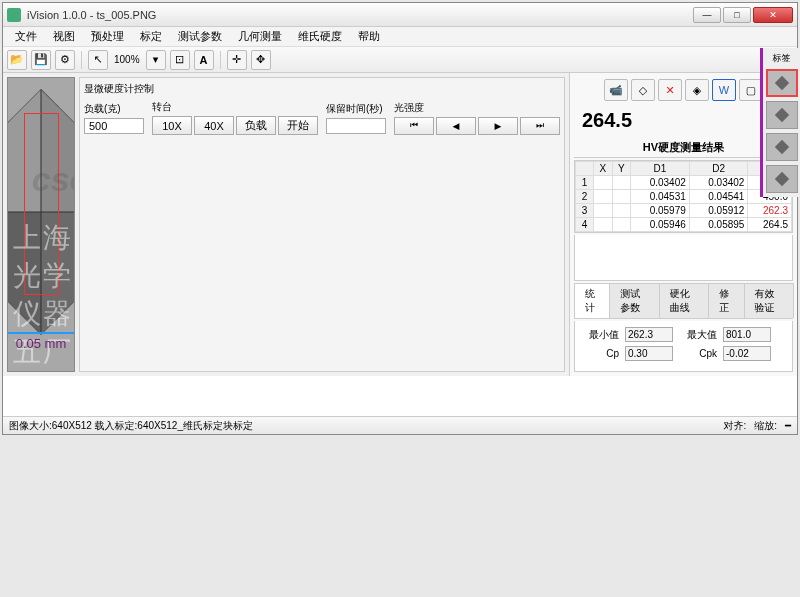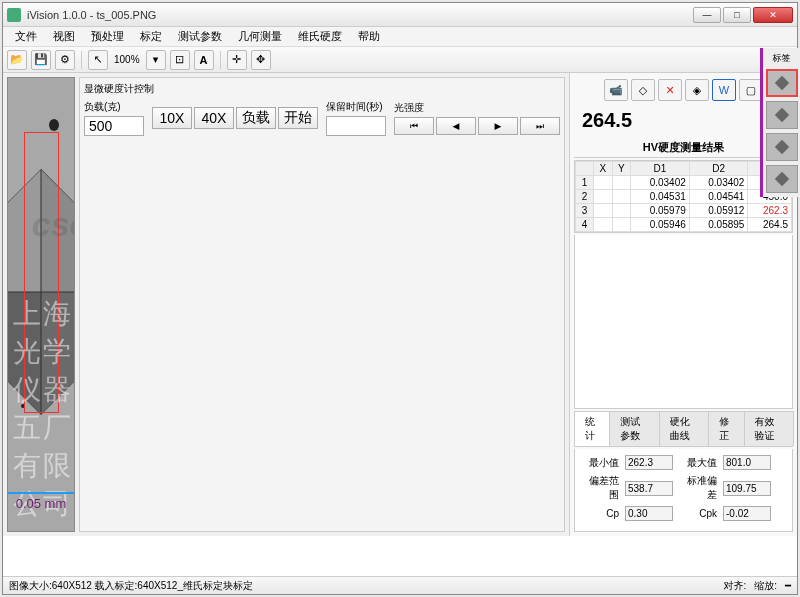--- a/index.html
+++ b/index.html
@@ -1,17 +1,17 @@
 <!DOCTYPE html>
 <html><head>
 <meta charset="utf-8">
 <style>
 * { box-sizing: border-box; margin: 0; padding: 0; font-family: "Microsoft YaHei", SimSun, sans-serif; }
 body { background: #e8e8e8; width: 800px; height: 597px; overflow: hidden; font-size: 11px; }
-.window { background: #fff; border: 1px solid #888; width: 796px; height: 593px; margin: 2px; display: flex; flex-direction: column; }
+.window { background: #fff; border: 1px solid #888; width: 796px; height: 433px; margin: 2px; display: flex; flex-direction: column; }
 .titlebar { background: linear-gradient(#fdfdfd, #e6e6e6); height: 24px; display: flex; align-items: center; padding: 0 4px; border-bottom: 1px solid #ccc; }
 .titlebar .icon { width: 14px; height: 14px; background: #4a7; border-radius: 2px; margin-right: 6px; }
 .titlebar .title { flex: 1; font-size: 11px; color: #333; }
 .winbtns { display: flex; gap: 2px; }
 .winbtn { width: 28px; height: 16px; border: 1px solid #aaa; background: linear-gradient(#fff,#ddd); border-radius: 2px; display: flex; align-items: center; justify-content: center; font-size: 9px; cursor: pointer; }
 .winbtn.close { background: linear-gradient(#e77,#c33); color: #fff; border-color: #a22; width: 40px; }
 .menubar { background: #f4f4f4; height: 20px; display: flex; align-items: center; padding: 0 4px; border-bottom: 1px solid #ddd; }
 .menubar span { padding: 2px 8px; font-size: 11px; cursor: pointer; }
 .toolbar { background: linear-gradient(#fafafa,#ececec); height: 26px; display: flex; align-items: center; padding: 2px 4px; gap: 4px; border-bottom: 1px solid #ccc; }
 .tbtn { width: 20px; height: 20px; border: 1px solid #bbb; background: #f5f5f5; display: flex; align-items: center; justify-content: center; font-size: 11px; cursor: pointer; border-radius: 2px; }
@@ -26,21 +26,21 @@
 .speck { position: absolute; background: #222; border-radius: 50%; }
 .scalebar { position: absolute; bottom: 20px; left: 50%; transform: translateX(-50%); text-align: center; }
 .scalebar .line { width: 160px; height: 8px; border-left: 2px solid #29f; border-right: 2px solid #29f; border-bottom: 2px solid #29f; }
 .scalebar .lbl { color: #701a75; font-size: 13px; margin-top: 2px; }
 .watermark { position: absolute; left: 4px; right: 0; top: 48%; text-align: center; font-size: 28px; color: rgba(255,255,255,0.5); font-weight: 400; pointer-events: none; letter-spacing: 2px; }
 .wm2 { position: absolute; left: 36%; top: 28%; font-size: 34px; color: rgba(80,80,80,0.25); font-style: italic; font-weight: bold; }
 .ctrlpanel { background: #f4f4f4; border: 1px solid #ccc; padding: 4px; }
 .ctrlpanel .hdr { font-size: 10px; margin-bottom: 4px; }
 .ctrlrow { display: flex; gap: 8px; align-items: center; }
 .ctrlgrp { display: flex; flex-direction: column; gap: 2px; font-size: 10px; }
-.ctrlgrp input, .ctrlgrp button { font-size: 14px; padding: 1px 4px; border: 1px solid #aaa; background: #fff; }
+.ctrlgrp input, .ctrlgrp button { font-size: 11px; padding: 1px 4px; border: 1px solid #aaa; background: #fff; }
 .ctrlgrp button { background: linear-gradient(#fff,#e8e8e8); cursor: pointer; min-width: 40px; }
 .navbtns { display: flex; gap: 2px; margin-left: auto; }
 .navbtns button { width: 18px; height: 18px; border: 1px solid #aaa; background: linear-gradient(#fff,#e8e8e8); cursor: pointer; font-size: 9px; }
 .rightpane { width: 228px; background: #f8f8f8; border-left: 1px solid #ccc; display: flex; flex-direction: column; padding: 4px; gap: 2px; }
 .rtb { display: flex; gap: 3px; justify-content: center; padding: 2px; }
 .rtb .tbtn { width: 24px; height: 22px; }
 .bignum { font-size: 20px; font-weight: bold; padding: 4px 8px; }
 .tbltitle { text-align: center; font-size: 11px; font-weight: bold; padding: 2px; border-bottom: 1px solid #ccc; }
 .datagrid { border: 1px solid #ccc; background: #fff; font-size: 10px; }
 .datagrid table { width: 100%; border-collapse: collapse; }
@@ -133,20 +133,21 @@
       </div>
 
       <div class="ctrlpanel">
         <div class="hdr">显微硬度计控制</div>
         <div class="ctrlrow">
           <div class="ctrlgrp">
             <span>负载(克)</span>
             <input style="width: 60px;" value="500">
           </div>
           <div class="ctrlgrp">
+            <span>转台</span>
             <div style="display:flex;gap:2px">
               <button>10X</button>
               <button>40X</button>
               <button>负载</button>
               <button>开始</button>
             </div>
           </div>
           <div class="ctrlgrp">
             <span>保留时间(秒)</span>
             <input style="width: 60px;">
@@ -230,26 +231,20 @@
         <div class="tab">有效验证</div>
       </div>
       <div class="stats">
         <div class="statrow">
           <label>最小值</label>
             <input readonly="" value="262.3" style="">
           <label>最大值</label>
             <input readonly="" value="801.0" style="">
         </div>
         <div class="statrow">
-          <label>偏差范围</label>
-            <input readonly="" value="538.7" style="">
-          <label>标准偏差</label>
-            <input readonly="" value="109.75" style="">
-        </div>
-        <div class="statrow">
           <label>Cp</label>
             <input readonly="" value="0.30" style="">
           <label>Cpk</label>
             <input readonly="" value="-0.02" style="">
         </div>
       </div>
     </div>
   </div>
 
   <div class="statusbar">

